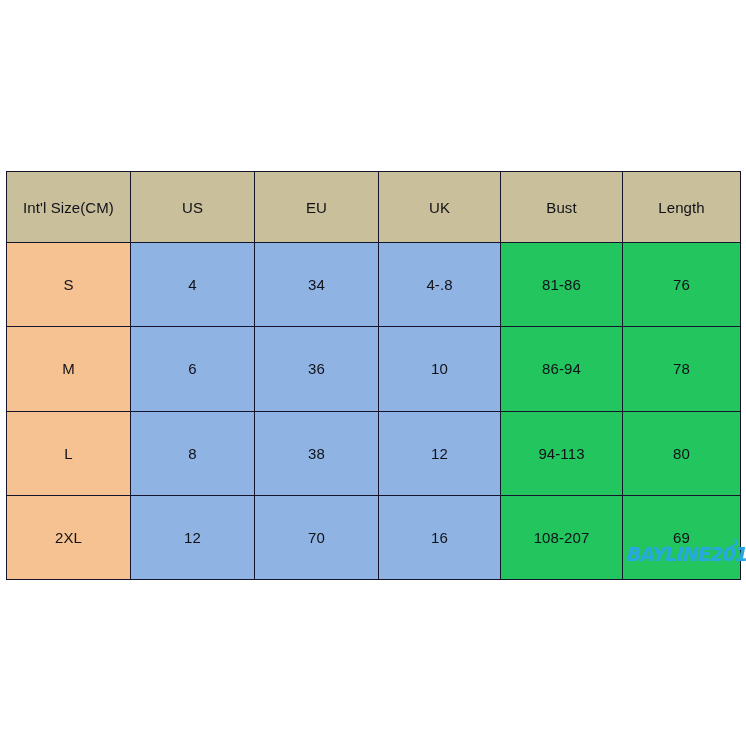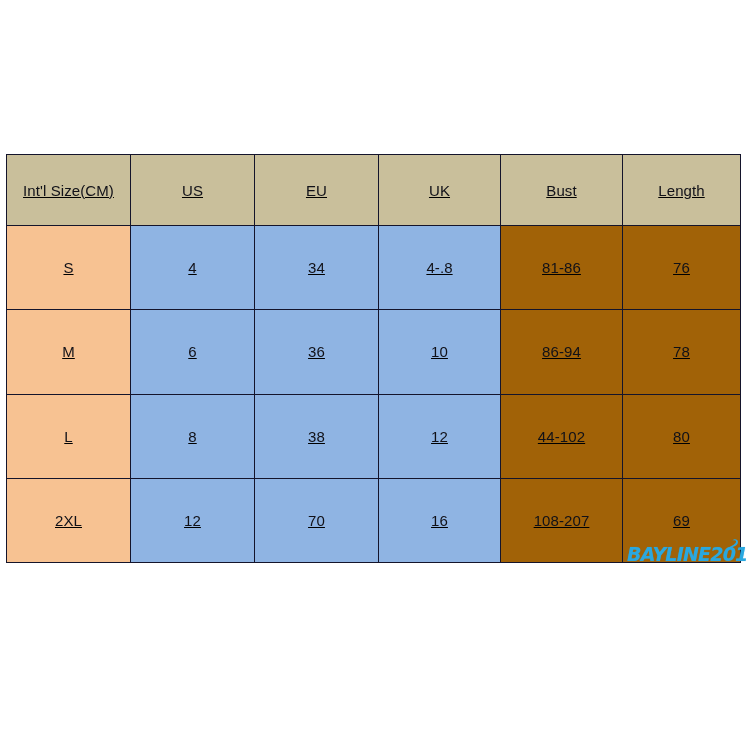--- a/index.html
+++ b/index.html
@@ -11,24 +11,23 @@
     height: 746px;
     background: #ffffff;
     font-family: "Liberation Sans", sans-serif;
     overflow: hidden;
     position: relative;
   }
 
   #size-chart-wrap {
     position: absolute;
     left: 6px;
-    top: 154px;
+    top: 171px;
     width: 734px;
     height: 409px;
-    text-decoration: underline;
   }
 
   table.size-chart {
     border-collapse: collapse;
     width: 734px;
     height: 409px;
     table-layout: fixed;
   }
 
   table.size-chart th,
@@ -59,21 +58,21 @@
 
   tbody tr { height: 68px; }
 
   td.cell-size {
     background: #f7c292;
   }
   td.cell-num {
     background: #8fb4e3;
   }
   td.cell-plain {
-    background: #a16207;
+    background: #22c55e;
   }
 
   #watermark {
     position: absolute;
     left: 627px;
     top: 537px;
     width: 118px;
     height: 30px;
     pointer-events: none;
     user-select: none;
@@ -137,21 +136,21 @@
         <td class="cell-num">36</td>
         <td class="cell-num">10</td>
         <td class="cell-plain">86-94</td>
         <td class="cell-plain">78</td>
       </tr>
       <tr>
         <td class="cell-size">L</td>
         <td class="cell-num">8</td>
         <td class="cell-num">38</td>
         <td class="cell-num">12</td>
-        <td class="cell-plain">44-102</td>
+        <td class="cell-plain">94-113</td>
         <td class="cell-plain">80</td>
       </tr>
       <tr>
         <td class="cell-size">2XL</td>
         <td class="cell-num">12</td>
         <td class="cell-num">70</td>
         <td class="cell-num">16</td>
         <td class="cell-plain">108-207</td>
         <td class="cell-plain">69</td>
       </tr>

